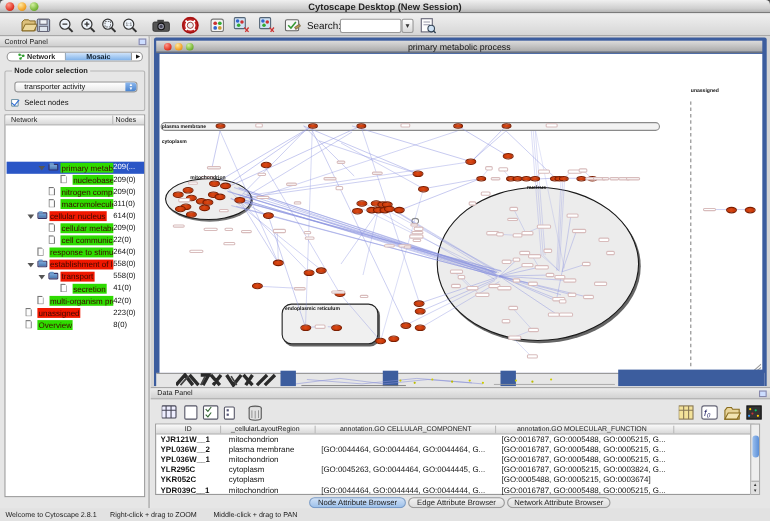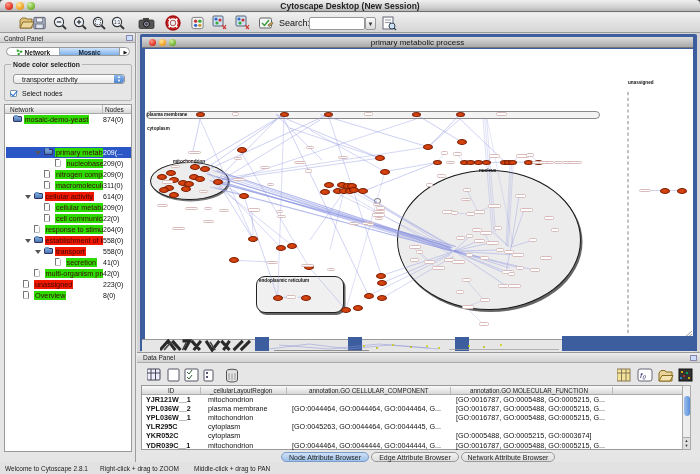--- a/index.html
+++ b/index.html
@@ -200,25 +200,20 @@
  </div>
  <div id="chk"></div>
       <span id="chklbl">Select nodes</span>
  <div id="treebox">
   <div id="treehead">
           <span class="h1">Network</span>
           <span class="dv"></span>
           <span class="h2">Nodes</span>
         </div>
   <div style="position:absolute;left:0;top:9px;width:100%;height:338px;overflow:hidden;">
-  <div class="trow" style="top:0px;">
-            <span class="fold" style="left:6.5px;"></span>
-            <span class="tlabel" style="left:17.5px;max-width:79px;background:#2edb00;color:#3c0800;">mosaic-demo-yeast</span>
-            <span class="tnum" style="color:#111;">874(0)</span>
-          </div>
           <div class="trow" style="top:33.0px;background:#2a56c6;">
             <span class="tri" style="left:29.0px;"></span>
             <span class="fold" style="left:38.0px;"></span>
             <span class="tlabel" style="left:49.0px;max-width:48px;background:#2edb00;color:#3c0800;">primary metabo</span>
             <span class="tnum" style="color:#fff;">209(...</span>
           </div>
           <div class="trow" style="top:44.0px;">
             <span class="pagei" style="left:48.5px;"></span>
             <span class="tlabel" style="left:59.5px;max-width:37px;background:#2edb00;color:#3c0800;">nucleobase-</span>
             <span class="tnum" style="color:#111;">209(0)</span>
@@ -229,21 +224,21 @@
             <span class="tnum" style="color:#111;">209(0)</span>
           </div>
           <div class="trow" style="top:66.0px;">
             <span class="pagei" style="left:38.0px;"></span>
             <span class="tlabel" style="left:49.0px;max-width:48px;background:#2edb00;color:#3c0800;">macromolecule</span>
             <span class="tnum" style="color:#111;">311(0)</span>
           </div>
           <div class="trow" style="top:77.0px;">
             <span class="tri" style="left:18.5px;"></span>
             <span class="fold" style="left:27.5px;"></span>
-            <span class="tlabel" style="left:38.5px;max-width:58px;background:#f01800;color:#3c0800;">cellular activity</span>
+            <span class="tlabel" style="left:38.5px;max-width:58px;background:#f01800;color:#3c0800;">cellular nucleus</span>
             <span class="tnum" style="color:#111;">614(0)</span>
           </div>
           <div class="trow" style="top:88.0px;">
             <span class="pagei" style="left:38.0px;"></span>
             <span class="tlabel" style="left:49.0px;max-width:48px;background:#2edb00;color:#3c0800;">cellular metabo</span>
             <span class="tnum" style="color:#111;">209(0)</span>
           </div>
           <div class="trow" style="top:99.0px;">
             <span class="pagei" style="left:38.0px;"></span>
             <span class="tlabel" style="left:49.0px;max-width:48px;background:#2edb00;color:#3c0800;">cell communicat</span>
@@ -673,20 +668,21 @@
           </div>
           <div class="drow" style="top:18.2px;">
             <span class="c1">YPL036W__1</span>
             <span class="c2">mitochondrion</span>
             <span class="c4">[GO:0016787, GO:0005488, GO:0005215, G...</span>
           </div>
           <div class="drow" style="top:27.299999999999997px;">
             <span class="c1">YLR295C</span>
             <span class="c2">cytoplasm</span>
             <span class="c3">[GO:0045263, GO:0044464, GO:0044445, G...</span>
+            <span class="c4">[GO:0016787, GO:0005215, GO:0003824, G...</span>
           </div>
           <div class="drow" style="top:36.4px;">
             <span class="c1">YKR052C</span>
             <span class="c2">cytoplasm</span>
             <span class="c4">[GO:0005488, GO:0005215, GO:0003674]</span>
           </div>
           <div class="drow" style="top:45.5px;">
             <span class="c1">YDR039C__1</span>
             <span class="c2">mitochondrion</span>
             <span class="c3">[GO:0044464, GO:0044444, GO:0044444, G...</span>

